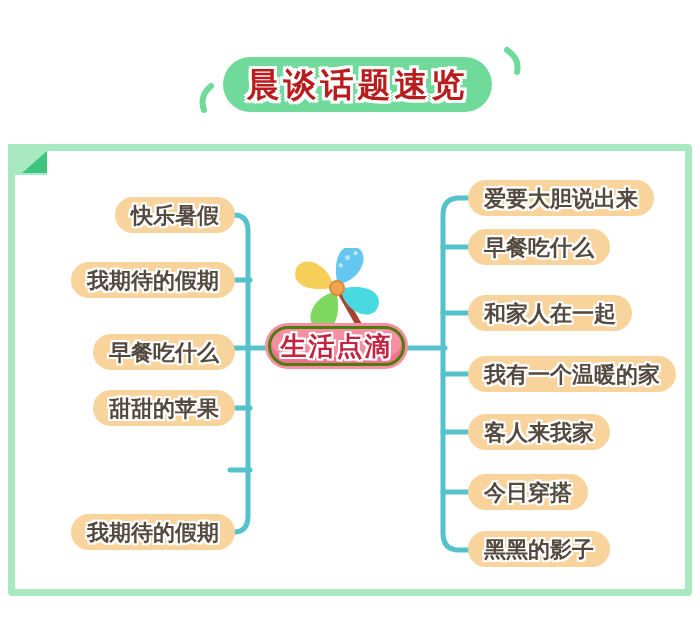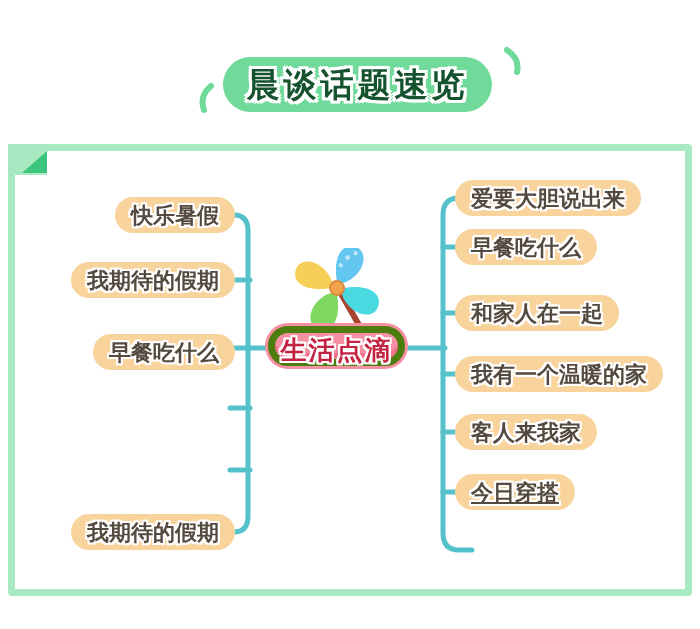--- a/index.html
+++ b/index.html
@@ -5,21 +5,21 @@
   html,body{margin:0;padding:0;background:#ffffff;}
   .stage{
     position:relative;width:700px;height:629px;background:#ffffff;overflow:hidden;
     font-family:"DejaVu Sans",sans-serif;
   }
   
   .title-pill{
     position:absolute;left:223px;top:57px;width:269px;height:55px;
     background:#6FDA99;border-radius:28px;
     text-align:center;line-height:56px;
-    font-size:33px;font-weight:bold;color:#14532d;letter-spacing:4px;
+    font-size:33px;font-weight:bold;color:#b91c1c;letter-spacing:4px;
     text-shadow:-3px -3px 0 #fff,0 -3px 0 #fff,3px -3px 0 #fff,
                 -3px 0 0 #fff,3px 0 0 #fff,
                 -3px 3px 0 #fff,0 3px 0 #fff,3px 3px 0 #fff;
   }
   .title-marks{position:absolute;left:0;top:0;}
   
   .panel{
     position:absolute;left:8px;top:144px;width:684px;height:452px;
     box-sizing:border-box;border:7px solid #A8E9C2;border-radius:4px;background:#fff;
   }
@@ -29,27 +29,27 @@
   
   .node{
     position:absolute;z-index:2;height:36px;line-height:37px;
     background:#F9D39C;border-radius:18px;padding:0 16px;
     font-size:22px;font-weight:bold;color:#54493F;white-space:nowrap;
     text-shadow:-2px -2px 0 #fff,0 -2px 0 #fff,2px -2px 0 #fff,
                 -2px 0 0 #fff,2px 0 0 #fff,
                 -2px 2px 0 #fff,0 2px 0 #fff,2px 2px 0 #fff;
   }
   .left-node{right:465px;}
-  .right-node{left:455px;}
+  .right-node{left:468px;}
   .l0{top:197px;} .l1{top:262px;} .l2{top:334px;} .l3{top:390px;} .l4{top:452px;} .l5{top:514px;}
-  .r0{top:180px;} .r1{top:229px;} .r2{top:295px;} .r3{top:356px;} .r4{top:414px;} .r5{top:474px;text-decoration:underline;} .r6{top:531px;}
+  .r0{top:180px;} .r1{top:229px;} .r2{top:295px;} .r3{top:356px;} .r4{top:414px;} .r5{top:474px;} .r6{top:531px;}
   
   .center-node{
     position:absolute;z-index:3;left:268px;top:326px;width:137px;height:40px;
-    box-sizing:border-box;border:7px solid #4d7c0f;border-radius:21px;
+    box-sizing:border-box;border:3px solid #4d7c0f;border-radius:21px;
     background:#F78FA3;box-shadow:0 0 0 3px #F78FA3, inset 0 -6px 0 #F2718F;
     text-align:center;line-height:34px;
     font-size:26px;font-weight:bold;color:#C32441;letter-spacing:2px;
     text-shadow:-2px -2px 0 #fff,0 -2px 0 #fff,2px -2px 0 #fff,
                 -2px 0 0 #fff,2px 0 0 #fff,
                 -2px 2px 0 #fff,0 2px 0 #fff,2px 2px 0 #fff;
   }
   .pinwheel{position:absolute;left:290px;top:248px;z-index:2;}
 </style>
 </head>
@@ -111,22 +111,24 @@
         <circle cx="0" cy="0" r="7" fill="#F2A44D" stroke="#DB8A3E" stroke-width="2"></circle>
       </g>
     </g>
   </svg>
 
   <div class="center-node">生活点滴</div>
 
   <div class="node left-node l0">快乐暑假</div>
   <div class="node left-node l1">我期待的假期</div>
   <div class="node left-node l2">早餐吃什么</div>
+  <div class="node left-node l3">甜甜的苹果</div>
   <div class="node left-node l5">我期待的假期</div>
 
   <div class="node right-node r0">爱要大胆说出来</div>
   <div class="node right-node r1">早餐吃什么</div>
   <div class="node right-node r2">和家人在一起</div>
   <div class="node right-node r3">我有一个温暖的家</div>
   <div class="node right-node r4">客人来我家</div>
   <div class="node right-node r5">今日穿搭</div>
+  <div class="node right-node r6">黑黑的影子</div>
 
 </div>
 
 </body></html>

